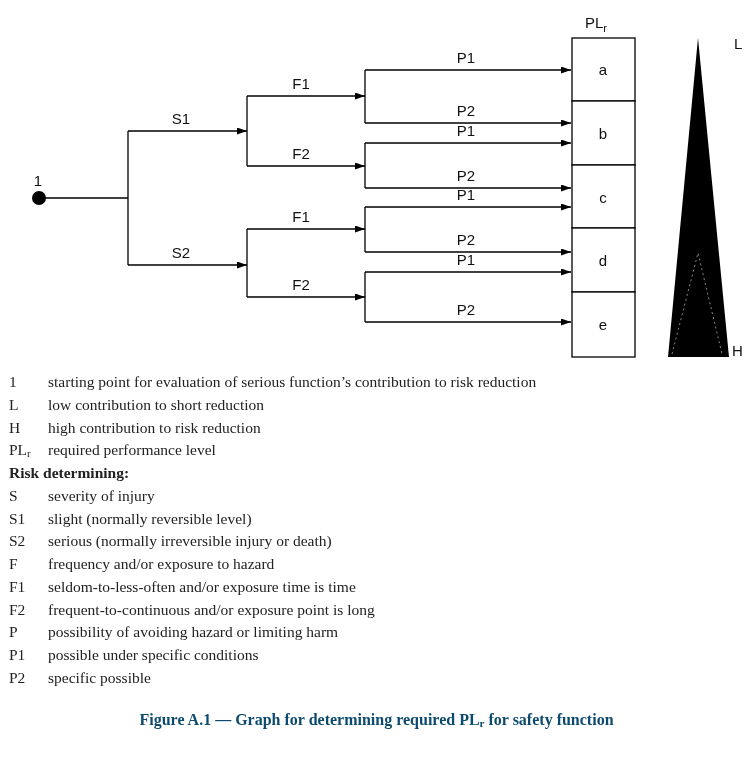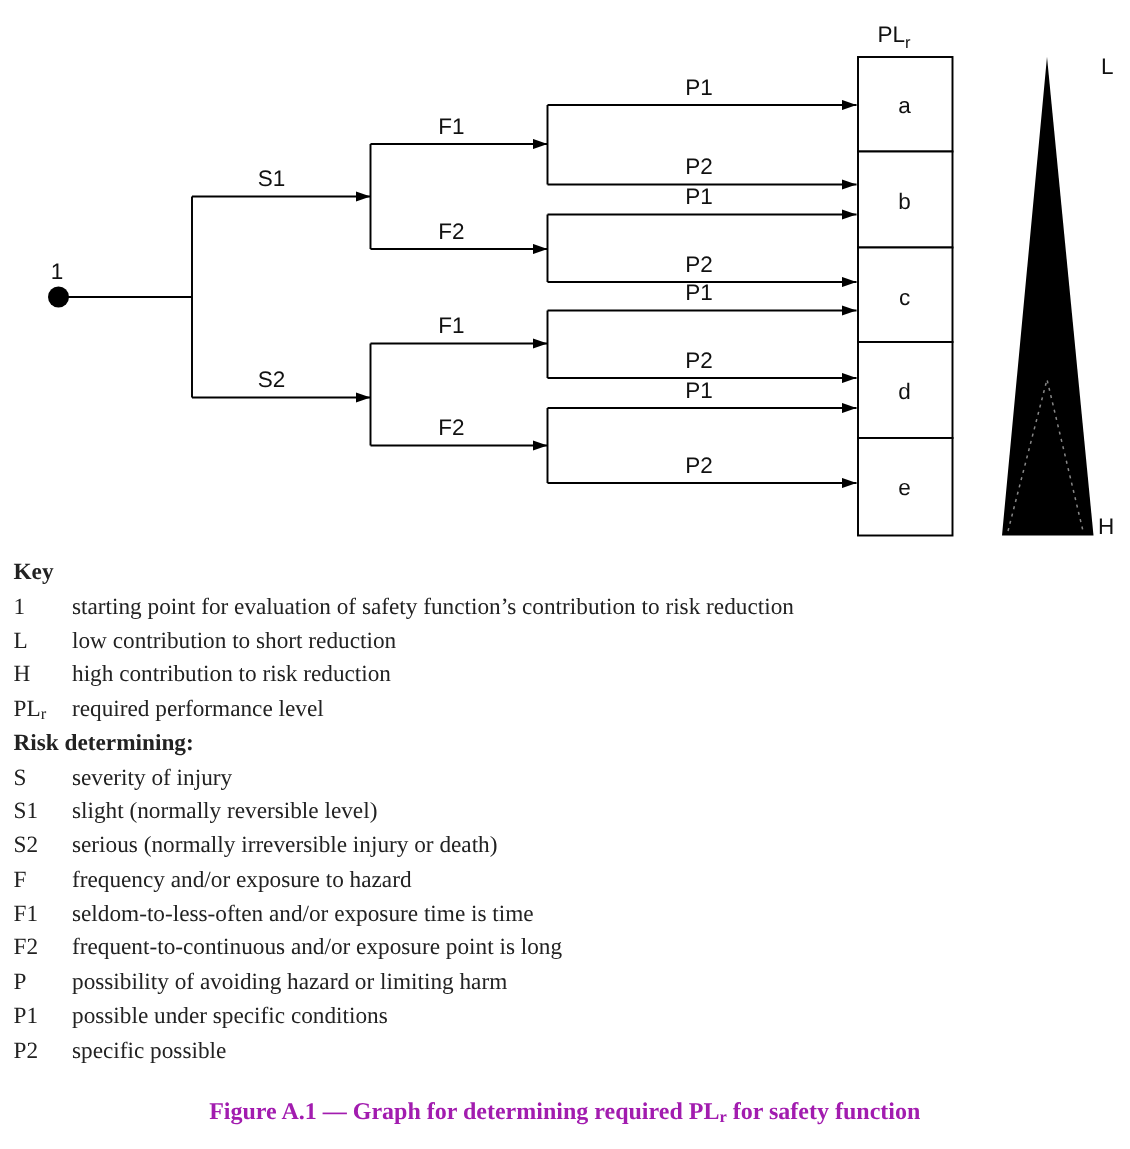--- a/index.html
+++ b/index.html
@@ -34,21 +34,21 @@
   sub.subr {
     font-size: 11px;
     line-height: 0;
     vertical-align: -2px;
   }
   .caption {
     margin-top: 21px;
     text-align: center;
     font-weight: bold;
     font-size: 16px;
-    color: #a21caf;
+    color: #0c4a6e;
   }
 </style>
 </head>
 <body>
 
 <div class="page">
 
   <svg class="figure-svg" width="753" height="368" viewBox="0 0 753 368">
     <defs>
       <marker id="arrow" markerWidth="10" markerHeight="7" refX="10" refY="3.5" orient="auto" markerUnits="userSpaceOnUse">
@@ -123,25 +123,24 @@
 
     <g>
       <polygon points="698,38 729,357 668,357" fill="#000000"></polygon>
       <path d="M672,354 L698,253 L722,354" fill="none" stroke="#888888" stroke-width="1" stroke-dasharray="2 3"></path>
       <text class="svg-label" x="734" y="49">L</text>
       <text class="svg-label" x="732" y="356">H</text>
     </g>
   </svg>
 
   <div class="key-block">
-    <div class="key-heading">Key</div>
     <div class="key-grid">
       <div class="key-row">
         <span>1</span>
-        <span>starting point for evaluation of safety function’s contribution to risk reduction</span>
+        <span>starting point for evaluation of serious function’s contribution to risk reduction</span>
       </div>
       <div class="key-row">
         <span>L</span>
         <span>low contribution to short reduction</span>
       </div>
       <div class="key-row">
         <span>H</span>
         <span>high contribution to risk reduction</span>
       </div>
       <div class="key-row">

